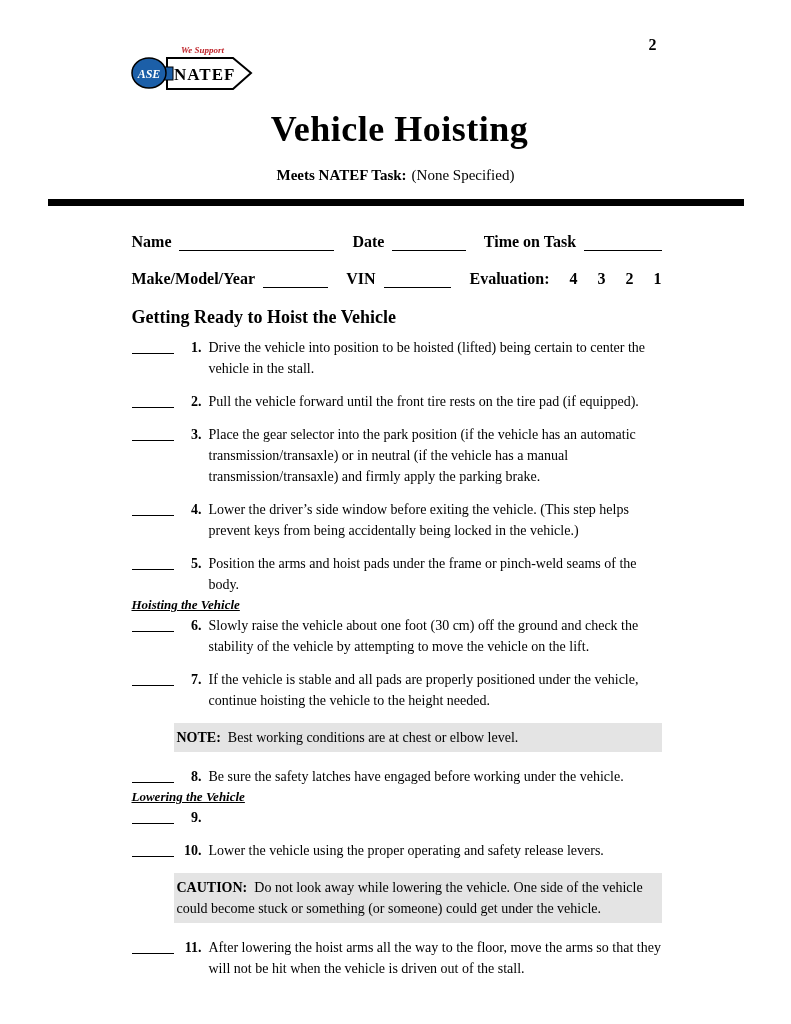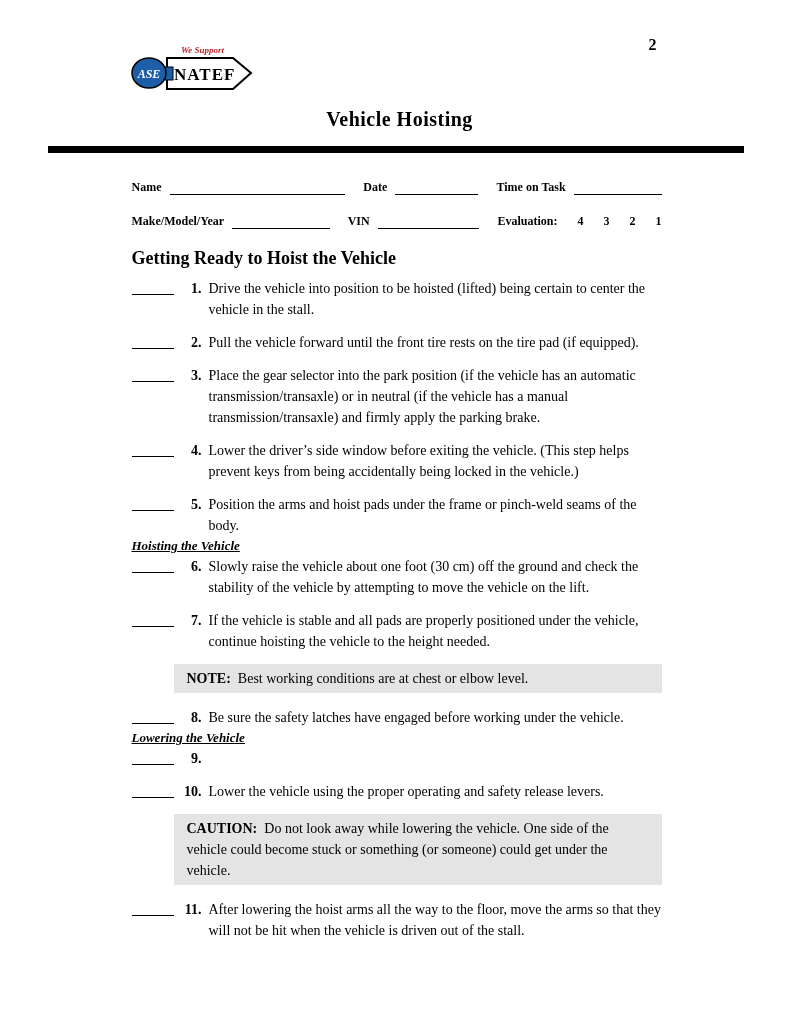--- a/index.html
+++ b/index.html
@@ -6,49 +6,49 @@
   html, body { margin: 0; padding: 0; background: #ffffff; }
   .page {
     width: 714px; height: 1024px; background: #ffffff; color: #000;
     font-family: "Liberation Serif", serif; position: relative; overflow: hidden;
     margin: 0 auto;
   }
   .header { position: relative; height: 104px; }
   .logo { position: absolute; left: 90px; top: 40px; }
   .page-num { position: absolute; right: 96px; top: 36px; font-weight: bold; font-size: 16px; }
 
-  .title { text-align: center; font-size: 20px; font-weight: bold; margin: 4px 0 0 8px; letter-spacing: .5px; }
+  .title { text-align: center; font-size: 36px; font-weight: bold; margin: 4px 0 0 8px; letter-spacing: .5px; }
   .task-line { text-align: center; font-size: 15px; margin-top: 17px; }
   .task-label { font-weight: bold; margin-right: 5px; }
   .rule { height: 7px; background: #000; margin: 15px 9px 0 9px; }
 
   .content { padding: 27px 91px 0 93px; font-size: 14px; }
 
-  .form-row { display: flex; align-items: flex-end; font-size: 12px; margin-bottom: 19px; white-space: nowrap; }
+  .form-row { display: flex; align-items: flex-end; font-size: 16px; margin-bottom: 19px; white-space: nowrap; }
   .flabel { font-weight: bold; }
   .fline { display: inline-block; border-bottom: 1.5px solid #000; height: 15px; margin-left: 8px; }
   .gap { margin-left: 18px; }
   .w190 { width: 190px; } .w90 { width: 90px; } .w95 { width: 95px; }
   .w115 { width: 115px; } .w120 { width: 120px; }
   .eval-num { font-weight: bold; margin-left: 20px; }
 
   .section-heading { font-weight: bold; font-size: 18px; margin: 14px 0 9px 0; }
 
   .step { display: flex; align-items: flex-start; margin-bottom: 12px; line-height: 1.5; }
   .step.tight { margin-bottom: 1px; }
   .blank { flex: 0 0 42px; border-bottom: 1.5px solid #000; height: 15px; margin-top: 2px; }
   .num { flex: 0 0 26px; text-align: right; font-weight: bold; margin-left: 2px; }
   .text { flex: 1; margin-left: 7px; }
 
   .subhead {
     text-align: left; font-weight: bold; font-style: italic; text-decoration: underline;
     font-size: 13px; margin: 0 0 1px 0; line-height: 1.4;
   }
 
-  .callout { background: #e4e4e4; margin: 3px 0 14px 42px; padding: 4px 13px; line-height: 1.5; }
+  .callout { background: #e4e4e4; margin: 3px 0 14px 42px; padding: 4px 3px; line-height: 1.5; }
   .callout .cb-label { font-weight: bold; margin-right: 7px; }
 </style>
 </head>
 <body>
 
 <div class="page">
 
   <div class="header">
     <svg class="logo" width="130" height="62" viewBox="0 0 130 62">
       <text x="52" y="13" font-size="9" font-weight="bold" font-style="italic" fill="#c0272d">We Support</text>
@@ -56,20 +56,23 @@
       <text x="45" y="40" font-size="17" font-weight="bold" fill="#000000" letter-spacing="1">NATEF</text>
       <rect x="30" y="27" width="14" height="13" fill="#1c5fa8" stroke="#000000" stroke-width="1"></rect>
       <ellipse cx="20" cy="33" rx="17" ry="15" fill="#1c5fa8" stroke="#000000" stroke-width="1.5"></ellipse>
       <text x="20" y="38" font-size="12" font-weight="bold" font-style="italic" fill="#ffffff" text-anchor="middle">ASE</text>
     </svg>
     <div class="page-num">2</div>
   </div>
 
   <div class="title">Vehicle Hoisting</div>
 
+  <div class="task-line">
+    <span class="task-label">Meets NATEF Task:</span><span>(None Specified)</span>
+  </div>
 
   <div class="rule"></div>
 
   <div class="content">
 
     <div class="form-row">
       <span class="flabel">Name</span>
       <span class="fline w190"></span>
       <span class="flabel gap">Date</span>
       <span class="fline w90"></span>

